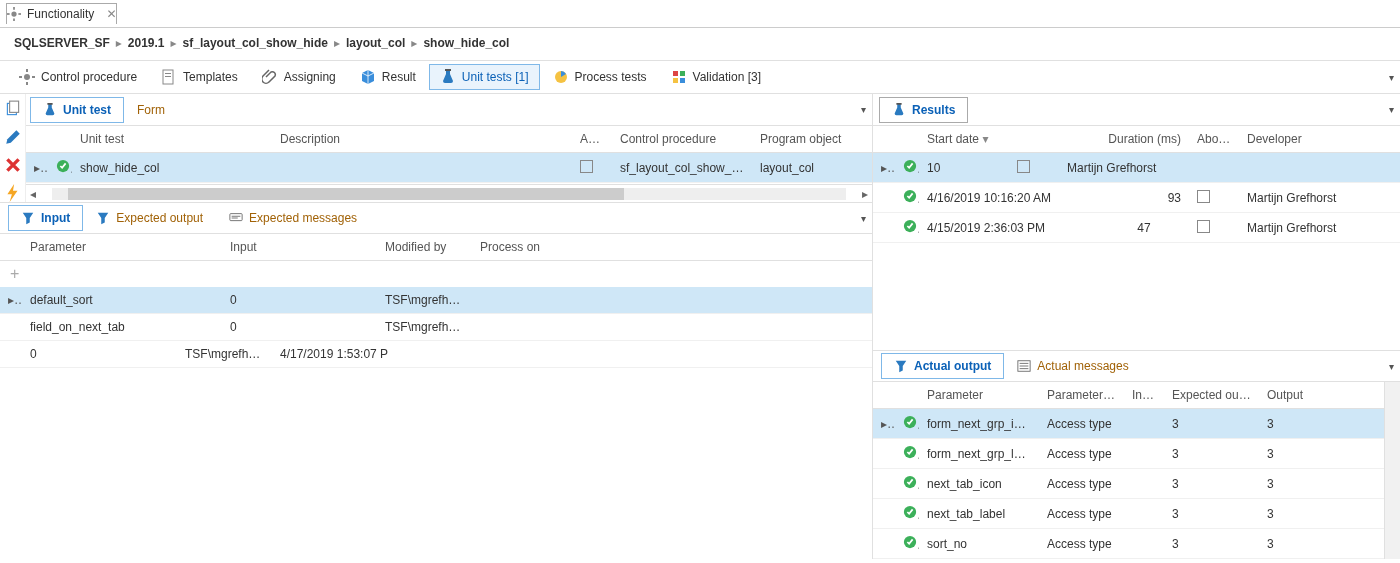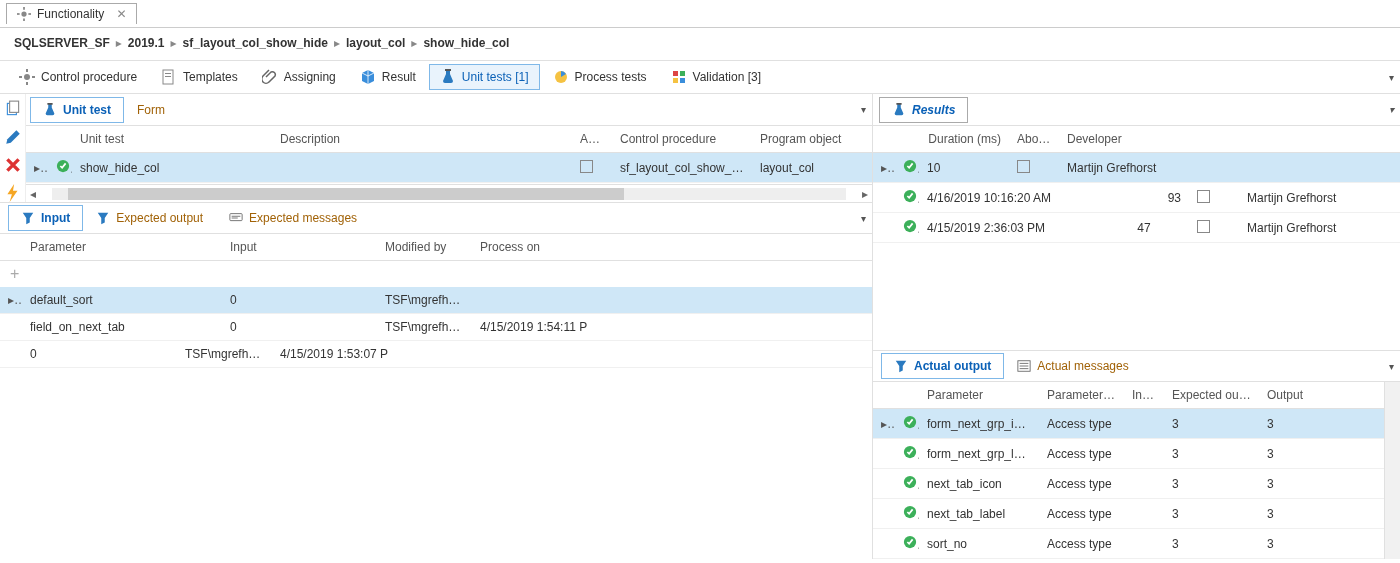--- a/index.html
+++ b/index.html
@@ -1,18 +1,18 @@
 <!DOCTYPE html>
 <html><head>
 <meta charset="utf-8">
 <style>
   * { box-sizing: border-box; margin: 0; padding: 0; }
   body { font-family: "Segoe UI", Tahoma, sans-serif; font-size: 12px; color: #333; background: #fff; width: 1400px; height: 563px; overflow: hidden; }
   .tab-bar { display: flex; align-items: center; border-bottom: 1px solid #ccc; height: 28px; padding-left: 6px; }
-  .doc-tab { display: flex; align-items: center; gap: 6px; border: 1px solid #aaa; border-bottom: none; padding: 3px 10px; background: #fff; }
+  .doc-tab { display: flex; align-items: center; gap: 6px; border: 1px solid #aaa; border-bottom: none; padding: 3px 0; background: #fff; }
   .doc-tab .icon { width: 14px; height: 14px; }
   .close-x { color: #888; margin-left: 6px; }
   .breadcrumb { display: flex; align-items: center; gap: 6px; padding: 8px 14px 10px; font-weight: 600; color: #333; }
   .breadcrumb .sep { color: #888; font-weight: normal; }
   .toolbar { display: flex; align-items: center; border-top: 1px solid #e0e0e0; border-bottom: 1px solid #e0e0e0; height: 34px; padding-left: 8px; gap: 2px; }
   .tbtn { display: flex; align-items: center; gap: 6px; padding: 4px 10px; border: 1px solid transparent; }
   .tbtn.active { border: 1px solid #7fb8e8; background: #e9f3fc; color: #0b61b7; }
   .tbtn .icon { width: 16px; height: 16px; display: inline-block; }
   .overflow { margin-left: auto; margin-right: 6px; color: #555; font-size: 10px; }
   .split { display: flex; height: calc(563px - 28px - 36px - 34px); }
@@ -30,21 +30,21 @@
   .ghead .cell, .grow .cell { padding: 6px 8px; overflow: hidden; text-overflow: ellipsis; white-space: nowrap; }
   .grow { display: flex; border-bottom: 1px solid #f0f0f0; align-items: center; }
   .grow.sel { background: #cfe7f7; }
   .check-icon { width: 14px; height: 14px; display: inline-block; }
   .checkbox-empty { display: inline-block; width: 13px; height: 13px; border: 1px solid #888; }
   .scroll-row { display: flex; align-items: center; height: 18px; border-top: 1px solid #e0e0e0; }
   .scroll-track { flex: 1; height: 12px; background: #eee; margin: 0 12px; position: relative; }
   .scroll-thumb { position: absolute; left: 2%; width: 70%; top: 0; bottom: 0; background: #ccc; }
   .scroll-arrow { width: 14px; color: #666; text-align: center; }
   .bottom-tabs { display: flex; align-items: center; border-top: 1px solid #e0e0e0; border-bottom: 1px solid #e0e0e0; height: 32px; padding-left: 8px; }
-  .results-panel .subtabs { padding-left: 6px; font-style: italic; }
+  .results-panel .subtabs { padding-left: 6px; }
   .plus-row { color: #aaa; padding: 4px 10px; font-size: 16px; }
   svg { display: block; }
   .indicator { width: 14px; text-align: center; color: #555; }
   .vscroll { width: 16px; background: #f1f1f1; border-left: 1px solid #e0e0e0; }
 </style>
 </head>
 <body>
 
 <svg width="0" height="0" style="position:absolute">
   <defs>
@@ -284,46 +284,46 @@
             <div class="cell indicator" style="width:22px">▸</div>
     <div class="cell" style="width:200px">default_sort</div>
     <div class="cell" style="width:155px">0</div>
     <div class="cell" style="width:95px">TSF\mgrefhorst</div>
           </div>
           <div class="grow">
             <div class="cell indicator" style="width:22px"></div>
     <div class="cell" style="width:200px">field_on_next_tab</div>
     <div class="cell" style="width:155px">0</div>
     <div class="cell" style="width:95px">TSF\mgrefhorst</div>
-    <div class="cell" style="width:170px">4/15/2019 1:54:11 P</div>
           </div>
           <div class="grow">
             <div class="cell indicator" style="width:22px"></div>
     <div class="cell" style="width:155px">0</div>
     <div class="cell" style="width:95px">TSF\mgrefhorst</div>
-    <div class="cell" style="width:170px">4/15/2019 1:53:07 P</div>
+    <div class="cell" style="width:170px">4/17/2019 1:53:07 P</div>
           </div>
         </div>
     </div>
   </div>
 
   <div class="right-pane results-panel">
     <div class="subtabs">
       <div class="subtab boxed" style="color:#0b61b7;font-weight:600">
           <svg class="icon">
             <use href="#i-flask"></use>
           </svg>
           <span>Results</span>
         </div>
       <div class="overflow">▾</div>
     </div>
     <div class="grid" style="flex:0 0 auto;">
       <div class="ghead">
         <div class="cell" style="width:22px"></div>
         <div class="cell" style="width:24px"></div>
+        <div class="cell" style="width:180px"><span>Start date</span> <span style="color:#888">▾</span></div>
         <div class="cell" style="width:90px;text-align:right">Duration (ms)</div>
         <div class="cell" style="width:50px">Aborted</div>
         <div class="cell" style="width:140px">Developer</div>
       </div>
       <div id="results-rows">
           <div class="grow sel">
             <div class="cell indicator" style="width:22px">▸</div>
     <div class="cell" style="width:24px"><svg class="check-icon">
                 <use href="#i-check"></use>
               </svg></div>

